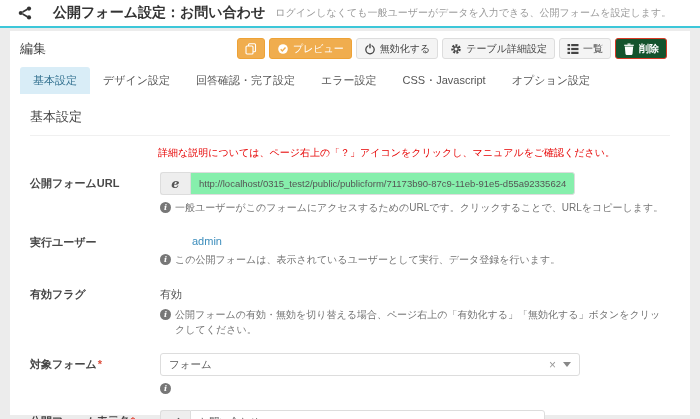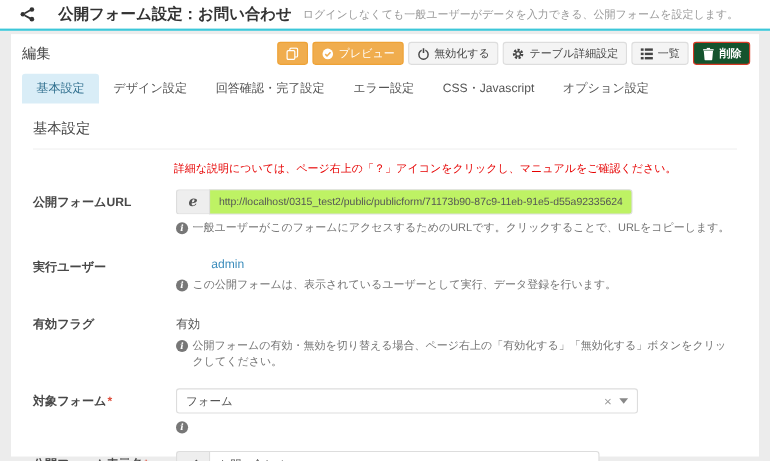--- a/index.html
+++ b/index.html
@@ -10,21 +10,21 @@
     font-size:11px; color:#444;
   }
   
   .topbar { background:#fff; height:28px; display:flex; align-items:center;
             padding-left:18px; border-bottom:2px solid #3dc7d9; }
   .topbar .title { font-size:14px; font-weight:bold; color:#333; margin-left:21px; }
   .topbar .subtitle { font-size:10px; color:#999; margin-left:10px; }
   
   .card { background:#fff; margin:3px 10px 0; height:384px; }
   
-  .toolbar { display:flex; align-items:center; padding:7px 8px 5px 10px; }
+  .toolbar { display:flex; align-items:center; padding:7px 23px 5px 10px; }
   .mode-label { font-size:13px; color:#444; }
   .toolbar .spacer { flex:1; }
   .btn { display:inline-flex; align-items:center; gap:4px; height:21px; padding:0 7px;
          font-size:10px; border-radius:3px; border:1px solid #ddd; margin-left:4px;
          cursor:pointer; white-space:nowrap; }
   .btn-warning { background:#f0ad4e; border-color:#eea236; color:#fff; }
   .btn-default { background:#f4f4f4; border-color:#ddd; color:#444; }
   .btn-danger  { background:#14532d; border-color:#d73925; color:#fff;font-weight:bold; }
   
   .tabs { display:flex; padding:0 10px; margin-top:3px; }
@@ -41,21 +41,21 @@
                 font-size:11px; color:#484848; padding-top:4px; }
   .req { color:#dd4b39; margin-left:1px; }
   .form-field { margin-left:12px; }
   .input-group { display:flex; }
   .addon { width:30px; display:flex; align-items:center; justify-content:center;
            background:#eee; border:1px solid #ddd; border-right:none;
            border-radius:3px 0 0 3px; color:#555; }
   .tbox { border:1px solid #ddd; height:23px; font-size:10px; color:#555;
           padding:0 8px; border-radius:0 3px 3px 0; outline:none;
           font-family:"Liberation Sans","DejaVu Sans",sans-serif; background:#fff; }
-  .url-box { width:385px; background:#bef264; font-size:9.5px; }
+  .url-box { width:385px; background:#86efac; font-size:9.5px; }
   .name-box { width:355px; }
   .e-glyph { font-family:"DejaVu Serif",serif; font-style:italic; font-weight:bold;
              font-size:13px; }
   .select2 { width:420px; height:23px; border:1px solid #ddd; border-radius:3px;
              display:flex; align-items:center; padding:0 8px; cursor:pointer; }
   .select2 .value { flex:1; font-size:10.5px; color:#555; }
   .clear-x { color:#999; font-size:12px; margin-right:7px; cursor:pointer; }
   .caret { width:0; height:0; border-left:4px solid transparent;
            border-right:4px solid transparent; border-top:5px solid #888; }
   .plain-value { font-size:11px; color:#555; padding-top:4px; }

